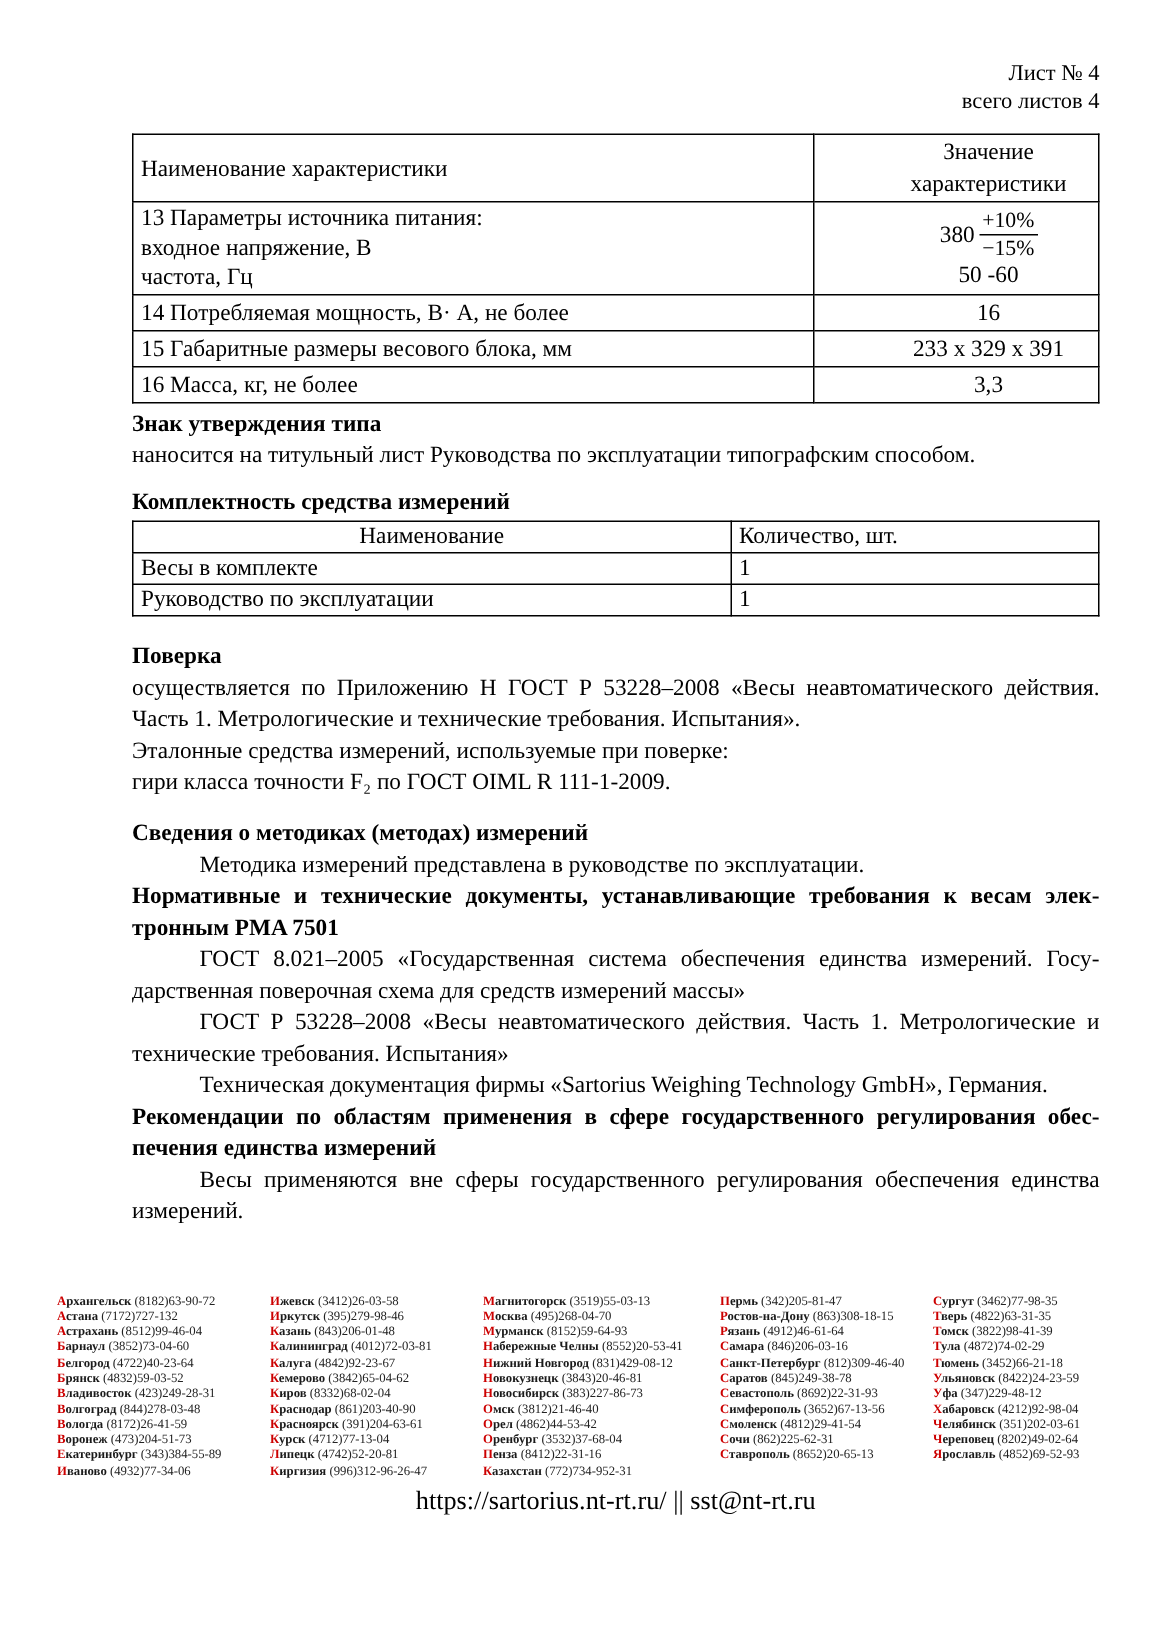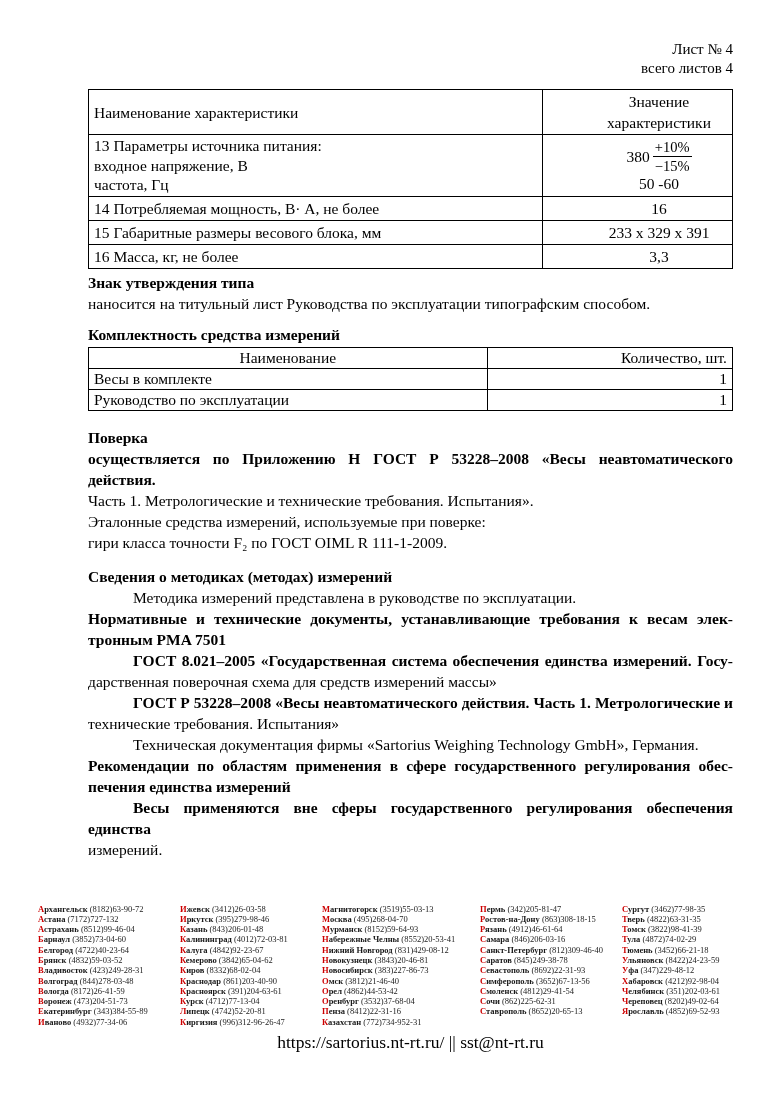--- a/index.html
+++ b/index.html
@@ -22,35 +22,35 @@
   .spec-table td div.ln { line-height:19.5px; }
   .vfrac { display:flex; align-items:center; justify-content:center; padding-top:2px; }
   .vstack { display:inline-flex; flex-direction:column; text-align:center; font-size:14.5px; line-height:16px; margin-left:3px; }
   .vtop { border-bottom:1px solid #000; padding:0 2px 1px 2px; }
   .vbot { padding-top:1px; }
   .vfreq { text-align:center; line-height:19px; padding-bottom:1px; }
 
   .comp-table { margin-top:2px; }
   .comp-table th { text-align:center; }
   .comp-table .c-name2 { width:61.9%; }
-  .comp-table .c-qty   { width:38.1%; text-align:right; }
+  .comp-table .c-qty   { width:38.1%; text-align:left; }
   .comp-table td.c-name2 { text-align:left; }
   .comp-table td,.comp-table th { line-height:18px; }
 
   
   .sec-title { font-weight:bold; margin:0; font-size:15.5px; line-height:21px; }
   .mt-approval { margin-top:3px; }
   .mt-comp     { margin-top:10px; }
   .mt-verif    { margin-top:16px; }
   .mt-methods  { margin-top:13px; }
   .mt-standards{ margin-top:15px; }
   .mt-recs     { margin-top:14px; }
   .para { margin:0; }
   .ln {}
-  .jst { text-align:justify; text-align-last:justify;font-weight:bold; }
+  .jst { text-align:justify; text-align-last:justify; }
   .ind { text-indent:45px; }
   .body-line { line-height:21px; }
 
   
   .contacts {
     margin:44px 0 0 38px; display:flex; align-items:flex-start;
     font-size:8.5px; line-height:10.3px; white-space:nowrap;
   }
   .fcol:nth-child(1){ width:142px; }
   .fcol:nth-child(2){ width:142px; }

